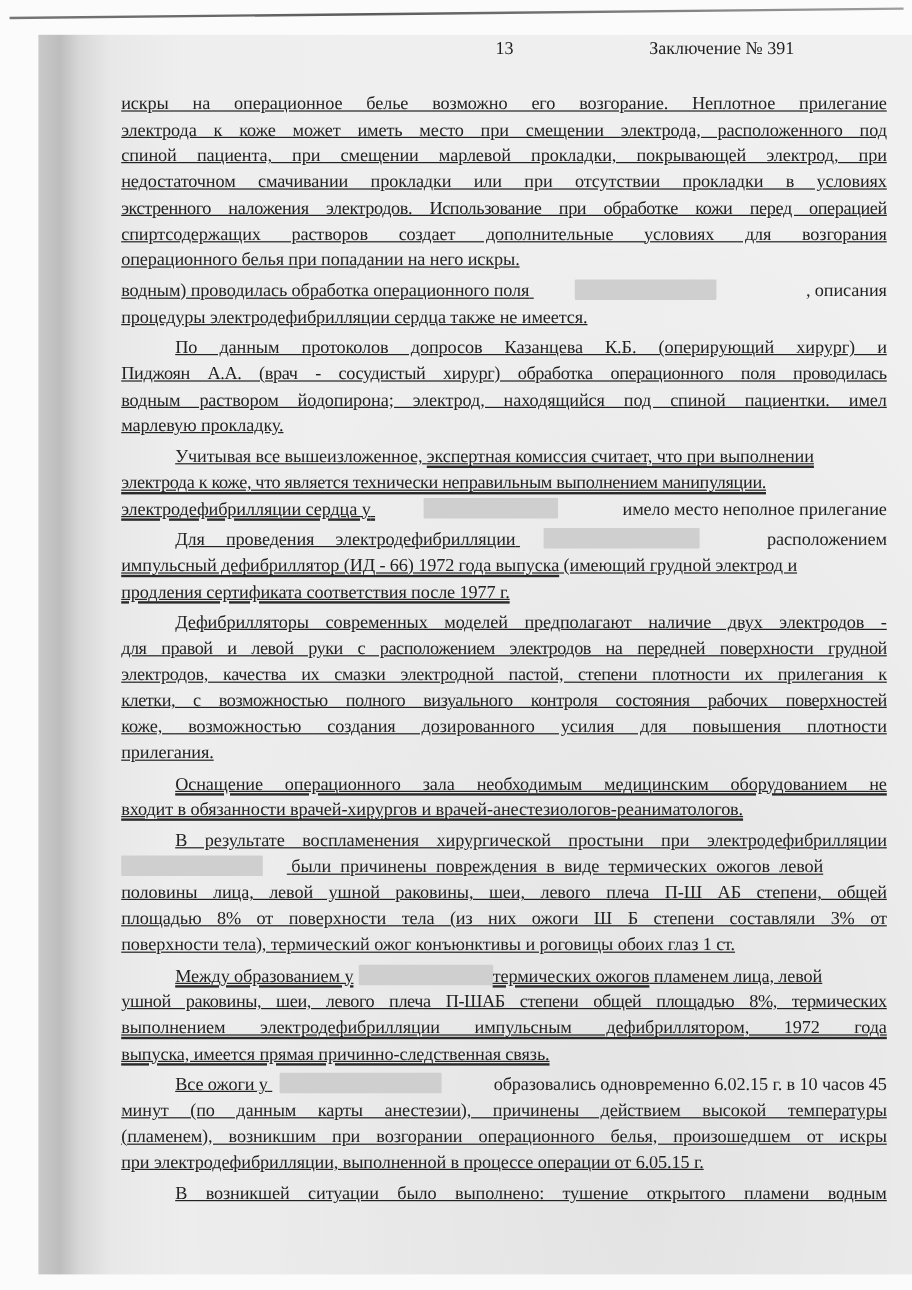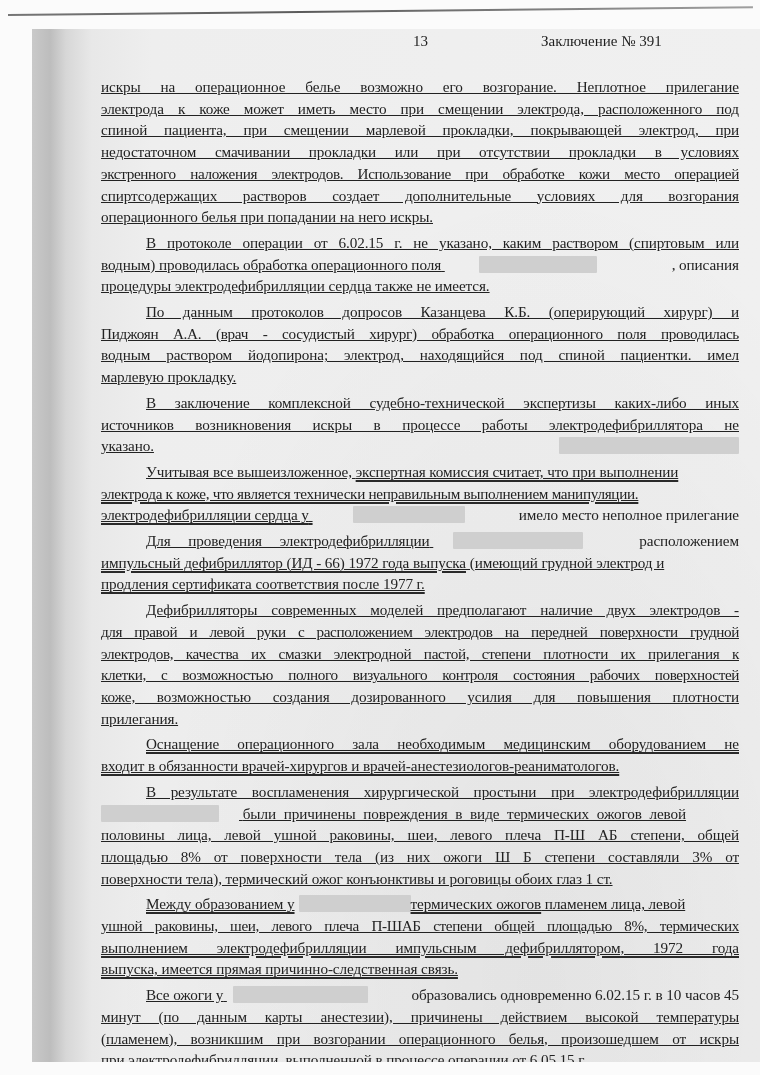--- a/index.html
+++ b/index.html
@@ -60,50 +60,41 @@
   <span class="doc-ref">Заключение № 391</span>
 </div>
 
 <div class="body-text">
 
   <p>
     <span class="line">искры   на   операционное белье возможно его возгорание.   Неплотное прилегание</span>
     <span class="line">электрода  к коже может иметь место при смещении электрода, расположенного под</span>
     <span class="line">спиной пациента,   при смещении марлевой прокладки, покрывающей электрод, при</span>
     <span class="line">недостаточном   смачивании прокладки   или при отсутствии прокладки в условиях</span>
-    <span class="line" style="letter-spacing:-0.35px">экстренного наложения электродов. Использование при обработке кожи место операцией</span>
+    <span class="line" style="letter-spacing:-0.35px">экстренного наложения электродов. Использование при обработке кожи перед операцией</span>
     <span class="line">спиртсодержащих   растворов создает дополнительные условиях   для возгорания</span>
     <span class="line last">операционного белья при попадании на него искры.</span>
   </p>
 
   <p>
-    <span class="line" style="padding-left:45px">В протоколе операции от 6.02.15 г.  не указано, каким раствором (спиртовым или</span>
     <span class="line last">
       <span>водным)   проводилась обработка операционного поля</span>
       <span class="redact" style="width:118px;margin-left:34px"></span>
       <span style="float:right">, описания</span>
     </span>
     <span class="line last">процедуры электродефибрилляции сердца также не имеется.</span>
   </p>
 
   <p>
     <span class="line" style="padding-left:45px">По данным протоколов   допросов Казанцева К.Б. (оперирующий хирург) и</span>
     <span class="line" style="letter-spacing:-0.3px">Пиджоян А.А. (врач - сосудистый хирург) обработка операционного поля проводилась</span>
     <span class="line">водным раствором йодопирона; электрод, находящийся под спиной пациентки.   имел</span>
     <span class="line last">марлевую прокладку.</span>
   </p>
 
-  <p>
-    <span class="line" style="padding-left:45px">В  заключение  комплексной судебно-технической экспертизы каких-либо иных</span>
-    <span class="line">источников   возникновения искры в процессе работы электродефибриллятора   не</span>
-    <span class="line last">
-      <span>указано.</span>
-      <span class="redact" style="width:180px;float:right;margin-top:2px"></span>
-    </span>
-  </p>
 
   <p>
     <span class="line last" style="padding-left:45px">
       <span>Учитывая все вышеизложенное,</span>
       <span class="ul">экспертная комиссия считает, что при выполнении</span>
     </span>
     <span class="line last ul" style="letter-spacing:-0.3px">электрода  к коже, что является технически неправильным выполнением  манипуляции.</span>
     <span class="line last ul">
       <span>электродефибрилляции сердца у</span>
       <span class="redact" style="width:112px;margin-left:40px"></span>

